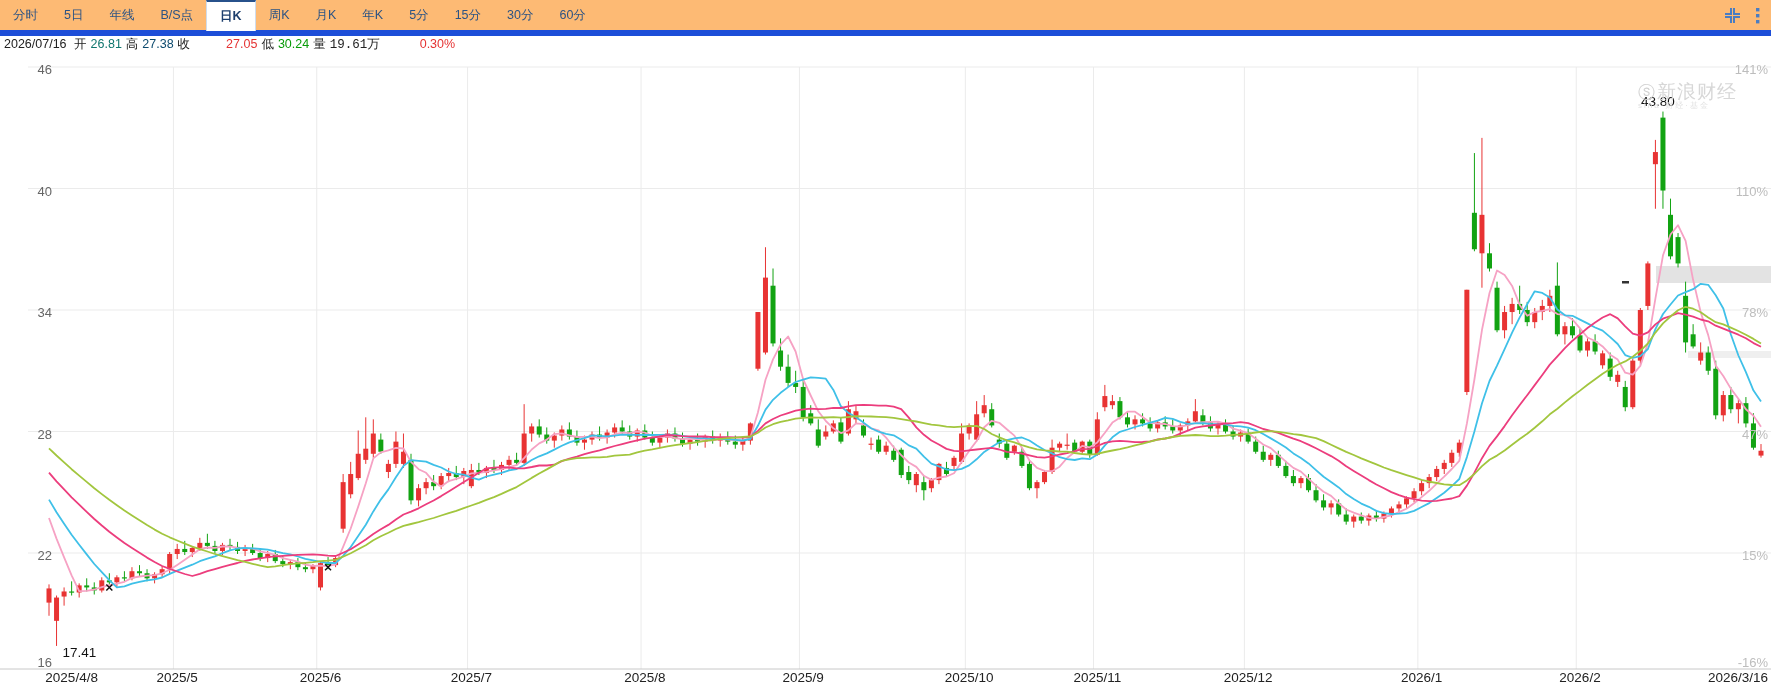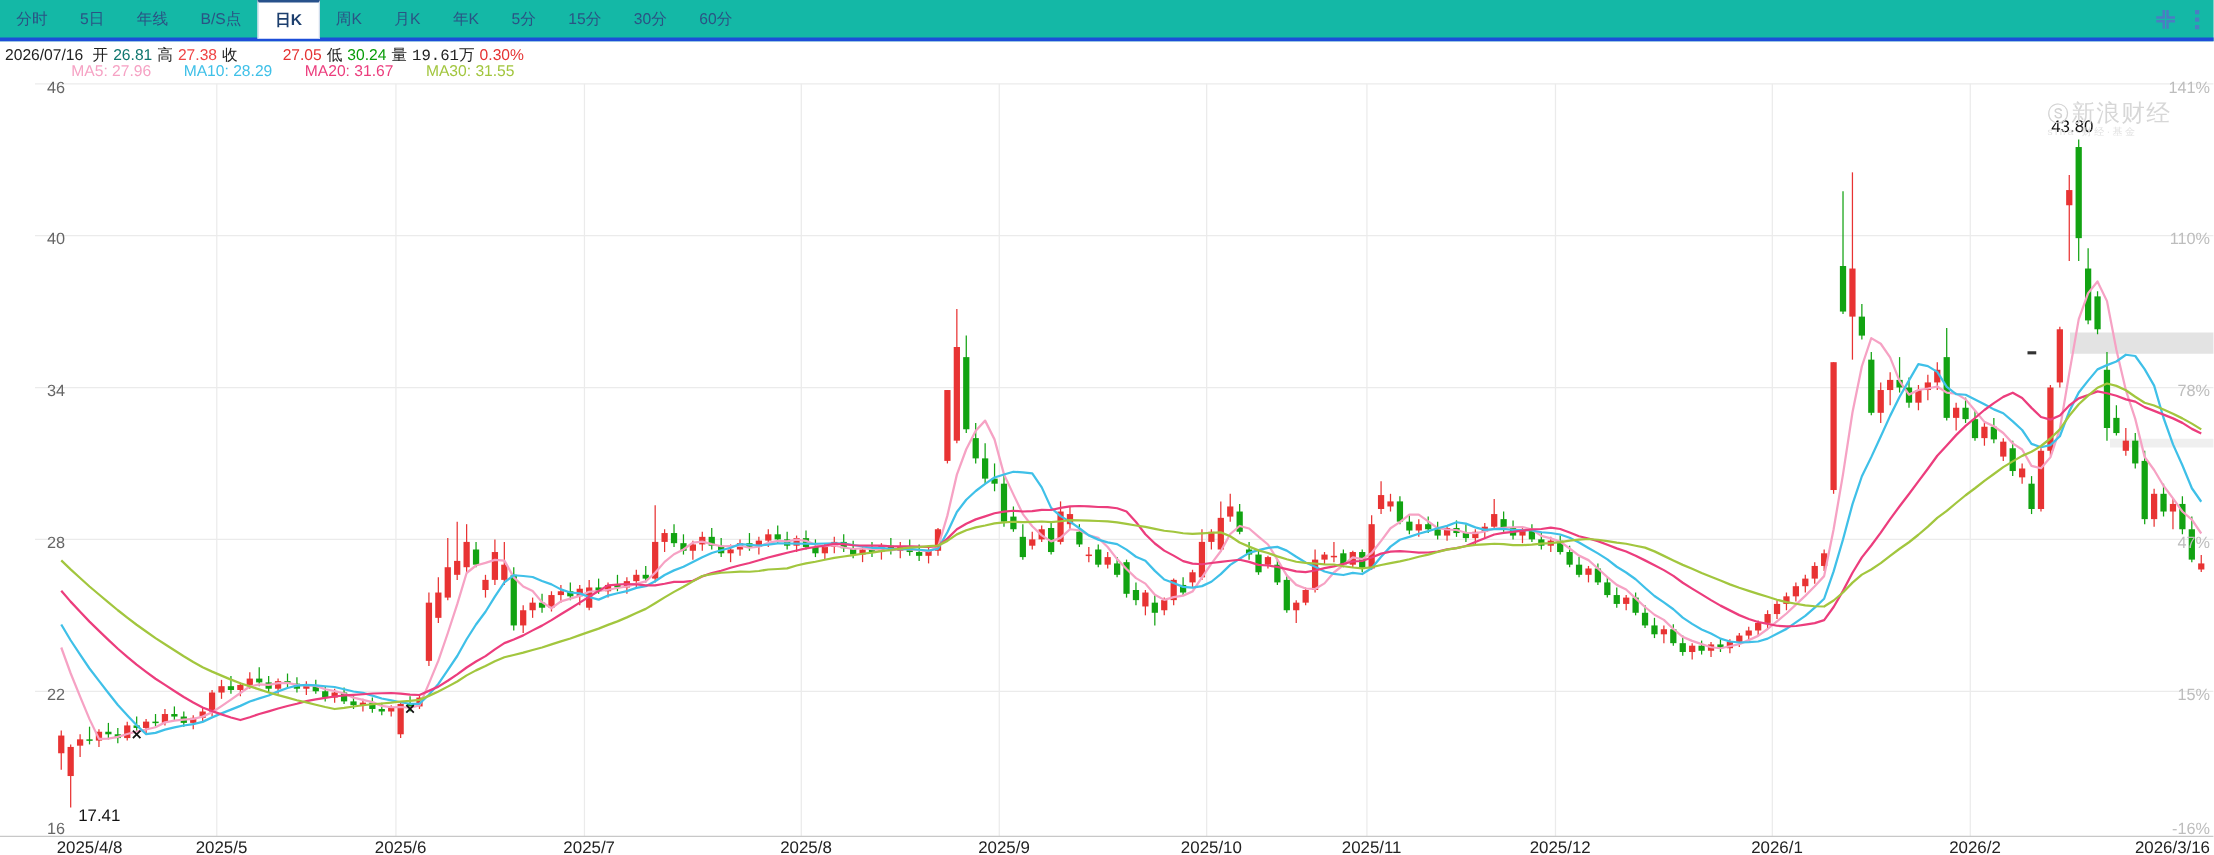--- a/index.html
+++ b/index.html
@@ -1,20 +1,20 @@
 <!DOCTYPE html>
 <html><head>
 <meta charset="utf-8">
 <style>
   html,body{margin:0;padding:0;background:#fff;width:1771px;height:684px;overflow:hidden;
     font-family:"Liberation Sans","DejaVu Sans",sans-serif;}
   #app{position:relative;width:1771px;height:684px;background:#fff;}
   
-  #tabbar{position:absolute;left:0;top:0;width:100%;height:30px;background:#14b8a6;
-    border-bottom:3px solid #1d4ed8;display:flex;align-items:stretch;}
+  #tabbar{position:absolute;left:0;top:0;width:100%;height:30px;background:#fdba74;
+    border-bottom:6px solid #1d4ed8;display:flex;align-items:stretch;}
   .tab{padding:0 13px;display:flex;align-items:center;font-size:12.5px;color:#2b5384;
     cursor:pointer;position:relative;}
   .tab.active{background:#fff;border-top:2px solid #27518b;border-left:1px solid #cfdcec;
     border-right:1px solid #cfdcec;font-weight:bold;margin-bottom:-1px;color:#1d3f6e;text-align:right;}
   #tabbar .spacer{flex:1}
   .tbicon{width:26px;display:flex;align-items:center;justify-content:center;cursor:pointer;}
   
   #inforow{position:absolute;left:4px;top:36px;font-size:12.5px;color:#222;white-space:nowrap;}
   #inforow span{margin-right:4px;}
   #marow{position:absolute;left:57px;top:50px;font-size:12.5px;white-space:nowrap;}
@@ -61,22 +61,21 @@
             <rect x="1" y="1" width="3.4" height="3.4"></rect>
             <rect x="1" y="7" width="3.4" height="3.4"></rect>
             <rect x="1" y="13" width="3.4" height="3.4"></rect>
           </g>
         </svg>
       </div>
     </div>
 
   <div id="inforow">
     <span>2026/07/16</span>
-  <span>开</span><span style="color: #0f766e;">26.81</span><span>高</span><span style="color: #ef4444;">27.38</span><span>收</span><span style="color: rgb(229, 51, 51); margin-left: 32px;">27.05</span><span>低</span><span style="color: rgb(8, 156, 8);">30.24</span><span>量</span><span style="color: rgb(34, 34, 34); font-family: Liberation Mono, monospace;">19.61万</span><span style="color: rgb(229, 51, 51);">0.30%</span></div>
-  <div id="marow"><span style="color: rgb(246, 162, 196);">MA5: 27.96</span><span style="color: rgb(63, 192, 232);">MA10: 28.29</span><span style="color: rgb(236, 61, 125);">MA20: 31.67</span><span style="color: rgb(162, 198, 62);">MA30: 31.55</span></div>
+  <span>开</span><span style="color: #0f766e;">26.81</span><span>高</span><span style="color: #0c4a6e;">27.38</span><span>收</span><span style="color: rgb(229, 51, 51); margin-left: 32px;">27.05</span><span>低</span><span style="color: rgb(8, 156, 8);">30.24</span><span>量</span><span style="color: rgb(34, 34, 34); font-family: Liberation Mono, monospace;">19.61万</span><span style="color: rgb(229, 51, 51); margin-left: 36px;">0.30%</span></div>
 
   <svg id="chart" width="1771" height="684">
       <g>
         <line x1="28" y1="67" x2="1771" y2="67" stroke="#ebebeb" stroke-width="1"></line>
         <line x1="28" y1="188.5" x2="1771" y2="188.5" stroke="#ebebeb" stroke-width="1"></line>
         <line x1="28" y1="310" x2="1771" y2="310" stroke="#ebebeb" stroke-width="1"></line>
         <line x1="28" y1="431.5" x2="1771" y2="431.5" stroke="#ebebeb" stroke-width="1"></line>
         <line x1="28" y1="553" x2="1771" y2="553" stroke="#ebebeb" stroke-width="1"></line>
         <line x1="173.44052863436121" y1="67" x2="173.44052863436121" y2="669" stroke="#ebebeb" stroke-width="1"></line>
         <line x1="316.73568281938327" y1="67" x2="316.73568281938327" y2="669" stroke="#ebebeb" stroke-width="1"></line>

